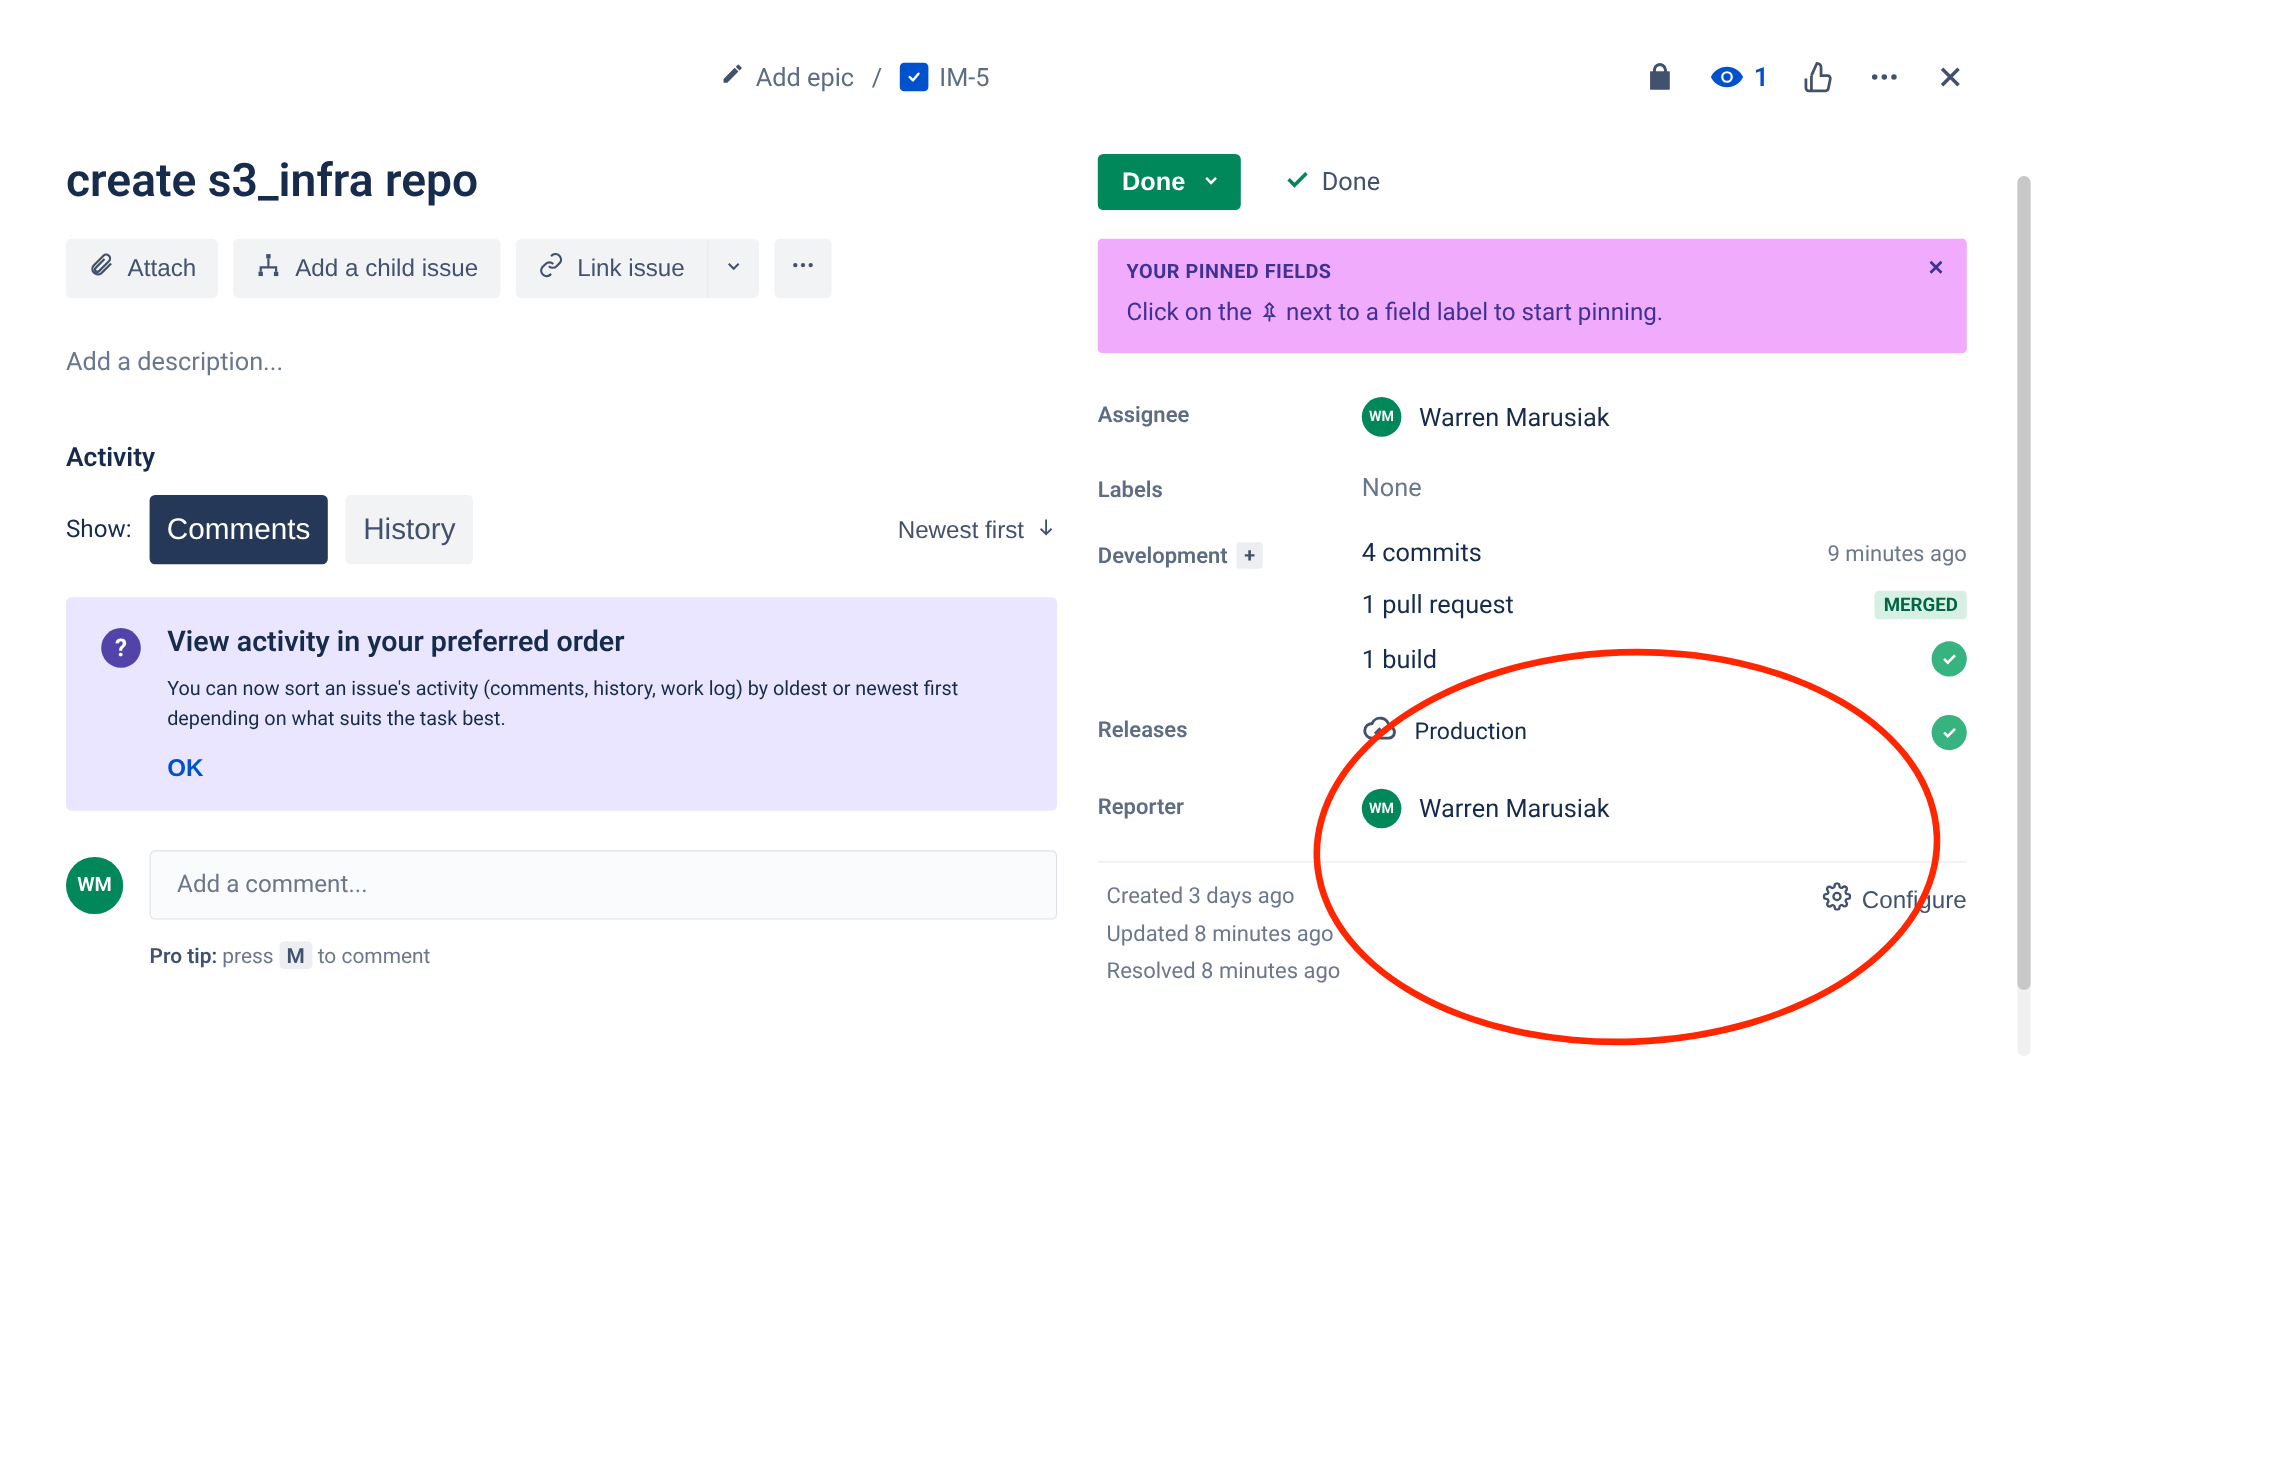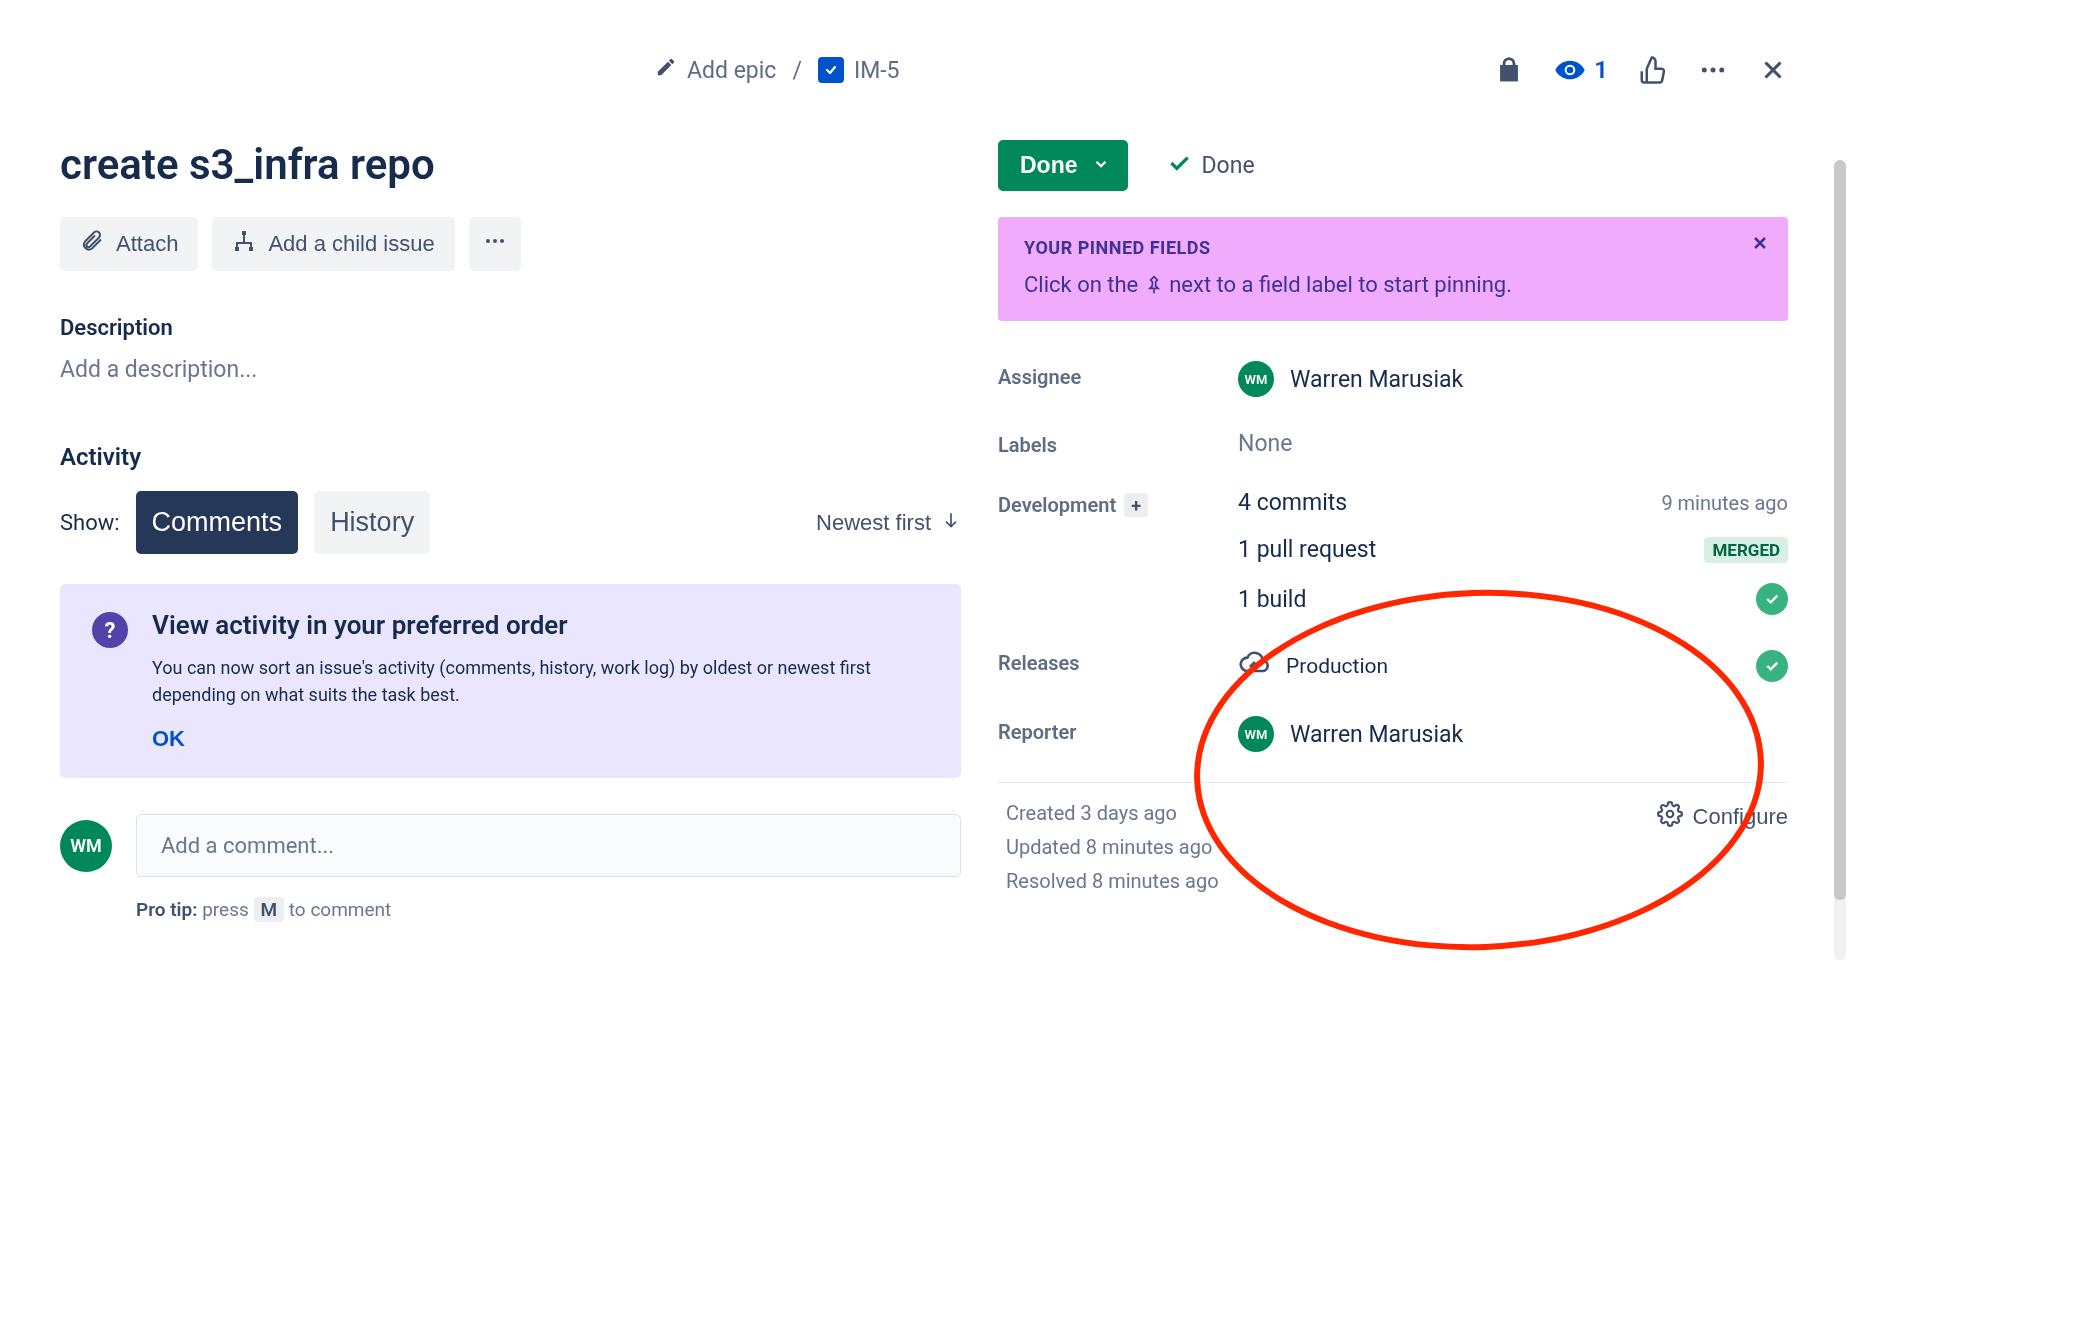--- a/index.html
+++ b/index.html
@@ -554,32 +554,48 @@
           <span>
             <svg width="24" height="24" viewBox="0 0 24 24" fill="currentColor">
                 <rect x="10" y="2" width="4" height="4"></rect>
                 <rect x="3" y="18" width="4" height="4"></rect>
                 <rect x="17" y="18" width="4" height="4"></rect>
                 <path d="M12 6v6M5 18v-4h14v4M12 12v2" stroke="currentColor" stroke-width="2" fill="none"></path>
               </svg>
           </span>
           <span>Add a child issue</span>
         </button>
+        <div class="dropdown-combo">
+          <button class="action-btn">
+            <span>
+              <svg width="24" height="24" viewBox="0 0 24 24" fill="none" stroke="currentColor" stroke-width="2">
+                  <path d="M10 13a5 5 0 0 0 7 0l3-3a5 5 0 0 0-7-7l-1 1M14 11a5 5 0 0 0-7 0l-3 3a5 5 0 0 0 7 7l1-1"></path>
+                </svg>
+            </span>
+            <span>Link issue</span>
+          </button>
+          <button class="action-btn icon-only">
+            <span>
+              <svg width="18" height="18" viewBox="0 0 24 24" fill="none" stroke="currentColor" stroke-width="2.5">
+                  <path d="M6 9l6 6 6-6"></path>
+                </svg>
+            </span>
+          </button>
+        </div>
         <button class="action-btn icon-only">
           <span>
             <svg width="24" height="24" viewBox="0 0 24 24" fill="currentColor">
                 <circle cx="5" cy="12" r="2"></circle>
                 <circle cx="12" cy="12" r="2"></circle>
                 <circle cx="19" cy="12" r="2"></circle>
               </svg>
           </span>
         </button>
       </div>
 
-      <div class="section-label">Description</div>
       <div class="desc-placeholder">Add a description...</div>
 
       <div class="activity-header">Activity</div>
       <div class="activity-controls">
         <span class="show-label">Show:</span>
         <button class="tab-btn active">Comments</button>
         <button class="tab-btn">History</button>
         <button class="sort-btn">
           <span>Newest first</span>
           <span>

